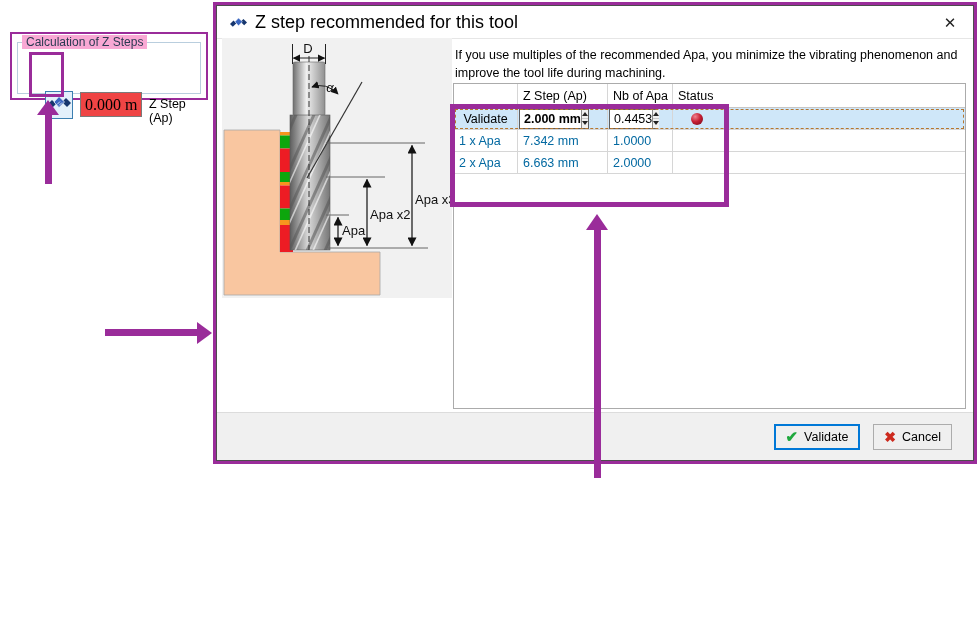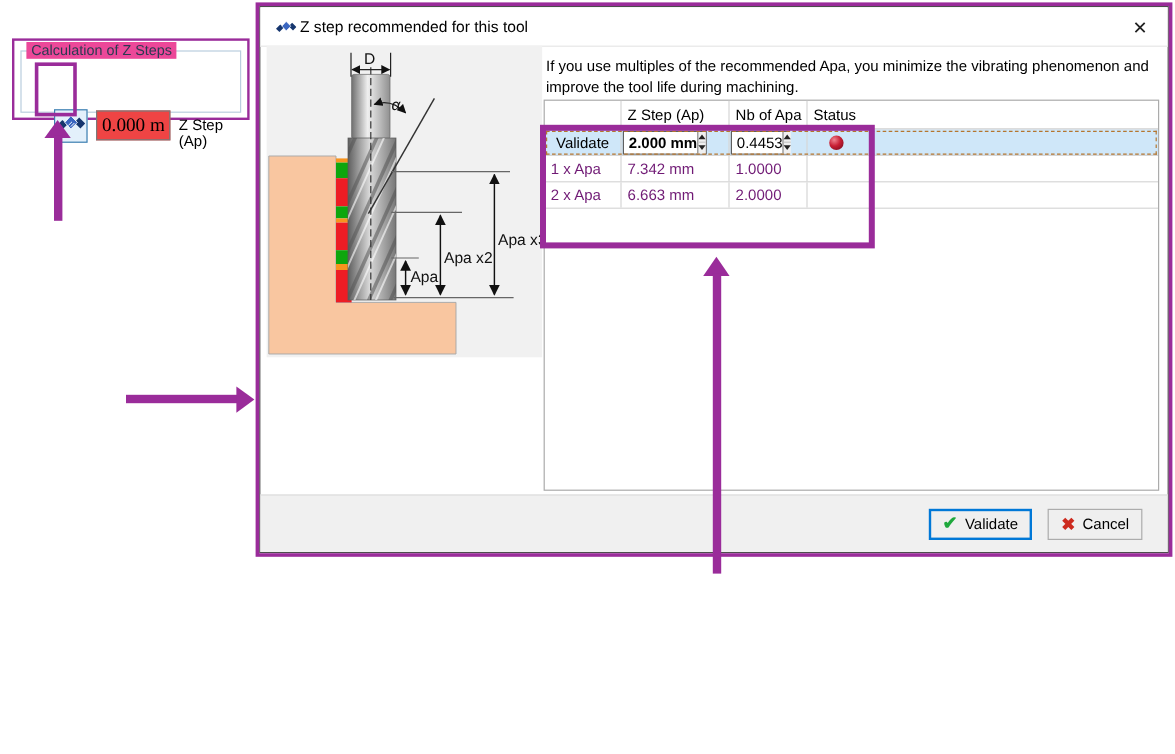--- a/index.html
+++ b/index.html
@@ -7,29 +7,29 @@
   #stage{position:relative;width:979px;height:628px;background:#fff}
 
   
   .ann{position:absolute;border-style:solid;border-color:#9a2c9a;background:transparent;pointer-events:none;z-index:6}
   .arrow-shaft{position:absolute;background:#9a2c9a;z-index:50}
   .arrow-head{position:absolute;width:0;height:0;z-index:50}
 
   
   #zpanel{position:absolute;left:10px;top:32px;width:198px;height:68px;border:2px solid #9a2c9a;background:#fff;z-index:2}
   #zpanel .gbox{position:absolute;left:5px;top:8px;right:5px;bottom:4px;border:1px solid #b9cede}
-  #zpanel .gtitle{position:absolute;left:10px;top:1px;padding:0 4px;background:#ec4899;font-size:12px;color:#2b3a52;white-space:nowrap}
+  #zpanel .gtitle{position:absolute;left:10px;top:1px;padding:0 4px;background:#f9a8d4;font-size:12px;color:#2b3a52;white-space:nowrap}
   #calc-btn{position:absolute;left:33px;top:57px;width:28px;height:28px;border:1px solid #3c7fb1;background:#e3f0fb;display:flex;align-items:center;justify-content:center;cursor:pointer}
   #zstep-input{position:absolute;left:68px;top:58px;width:62px;height:25px;border:1px solid #7a7a7a;background:#ef4444;font-size:16px;padding:0 4px;font-family:Liberation Serif, serif}
   #zstep-label{position:absolute;left:137px;top:63px;font-size:12.5px}
 
   
   #dialog{position:absolute;left:213px;top:2px;width:764px;height:462px;border:3px solid #9a2c9a;background:#fff;box-shadow:inset 0 0 0 1px #4d4d4d;z-index:3}
   #titlebar{position:absolute;left:1px;top:1px;right:1px;height:33px;background:#fff;border-bottom:1px solid #e6e6e6;display:flex;align-items:center}
-  #titlebar .ttl{font-size:13px;margin-left:3px}
+  #titlebar .ttl{font-size:18px;margin-left:8px}
   #title-icon{margin-left:13px;display:flex}
   #close-btn{position:absolute;right:12px;top:6px;width:22px;height:22px;font-size:15px;color:#222;display:flex;align-items:center;justify-content:center;cursor:pointer}
 
   #desc{position:absolute;left:239px;top:41px;width:516px;font-size:12.5px;line-height:18px}
 
   
   #diagram{position:absolute;left:6px;top:33px;width:230px;height:260px}
   #diagram svg text{font-family:"Liberation Sans",sans-serif}
 
   
@@ -40,21 +40,21 @@
   
   #grid{position:absolute;left:237px;top:78px;width:513px;height:326px;border:1px solid #ababab;background:#fff;font-size:12.5px}
   .tr{display:flex;height:22px;border-bottom:1px solid #d6d6d6;align-items:stretch}
   .tr.head{height:24px;border-bottom:1px solid #c6c6c6}
   .td{border-right:1px solid #d6d6d6;display:flex;align-items:center;overflow:hidden}
   .c0{width:64px;justify-content:center}
   .c1{width:90px;padding-left:5px}
   .c2{width:65px;padding-left:5px}
   .c3{flex:1;border-right:none;padding-left:18px}
   .tr.head .c0{justify-content:flex-start;padding-left:5px}
-  .dim{color:#701a75}
+  .dim{color:#0369a1}
   .tr.sel{background:#cfe7f9;outline:1px dashed #b5762f;outline-offset:-2px}
   .tr.sel .c1,.tr.sel .c2{padding:0}
   .editor{display:flex;height:20px;margin:1px 0 1px 1px;border:1px solid #5f5f5f;background:#fff;align-items:stretch}
   .editor .val{flex:1;display:flex;align-items:center;padding-left:4px;font-size:12.5px;white-space:nowrap}
   .editor .val.bold{font-weight:bold}
   .spin{width:15px;border-left:1px solid #8a8a8a;display:flex;flex-direction:column;background:#f0f0f0}
   .spin span{flex:1;display:flex;align-items:center;justify-content:center;cursor:pointer}
   .spin .up{border-bottom:1px solid #c9c9c9}
   .spin .up::after{content:"";width:0;height:0;border:3px solid transparent;border-bottom:4px solid #222;margin-top:-3px}
   .spin .dn::after{content:"";width:0;height:0;border:3px solid transparent;border-top:4px solid #222;margin-bottom:-3px}

